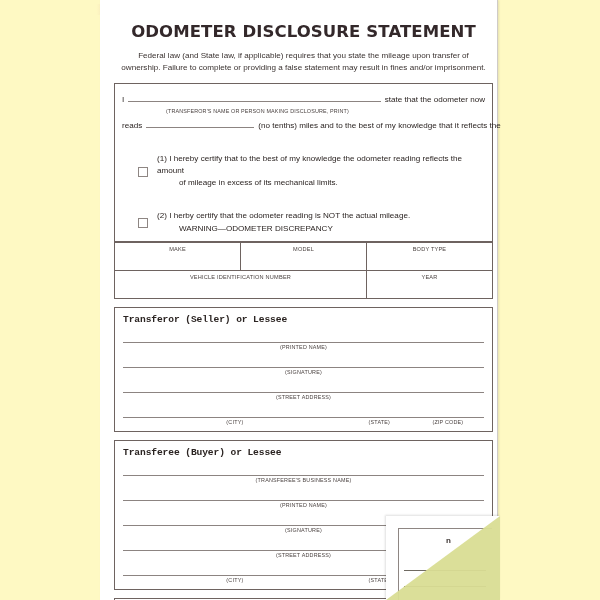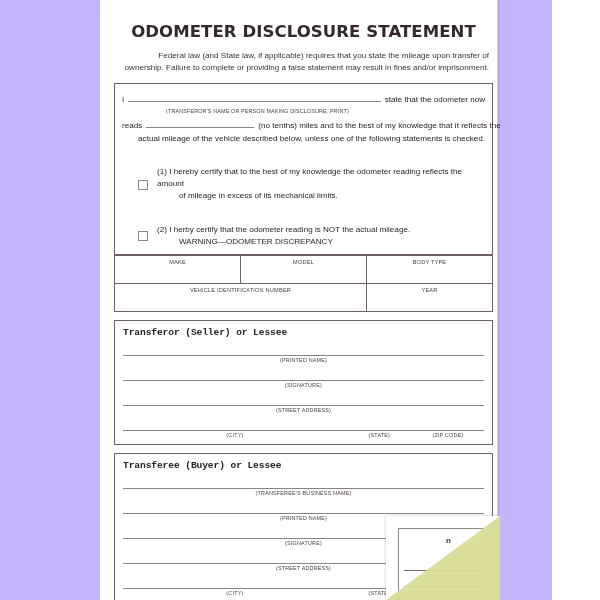--- a/index.html
+++ b/index.html
@@ -10,23 +10,23 @@
   body {
     width: 600px;
     height: 600px;
     overflow: hidden;
     font-family: "Liberation Sans", sans-serif;
     color: #2b2422;
   }
 
   #page {
     position: relative;
-    width: 552px;
+    width: 600px;
     height: 600px;
-    background: #c4b5fd;
+    background: #fef9c3;
   }
 
   
   .bleed-strip {
     position: absolute;
     left: 96px;
     top: 4px;
     width: 404px;
     height: 11px;
     background: linear-gradient(90deg,
@@ -83,21 +83,21 @@
     font-weight: bold;
     letter-spacing: .1px;
     color: #33282a;
     font-family: "DejaVu Sans", sans-serif;
   }
 
   .intro {
     margin: 9px 4px 0 4px;
     font-size: 8.1px;
     line-height: 1.52;
-    text-align: right;
+    text-align: center;
     color: #3a3230;
   }
 
   
   .block {
     border: 1px solid #6e6360;
     box-sizing: border-box;
     margin-top: 8px;
     background: #fff;
   }
@@ -277,21 +277,20 @@
           <span>state that the odometer now</span>
         </div>
         <div class="caption">(TRANSFEROR'S NAME OR PERSON MAKING DISCLOSURE, PRINT)</div>
 
         <div class="fill-row stmt-line">
           <span>reads</span>
           <span class="rule short"></span>
           <span>(no tenths) miles and to the best of my knowledge that it reflects the</span>
         </div>
 
-        <div class="stmt-line">actual mileage of the vehicle described below, unless one of the following statements is checked.</div>
 
         <div class="cbrow">
           <span class="cbox"></span>
           <span class="cbtext">
             <span>(1) I hereby certify that to the best of my knowledge the odometer reading reflects the amount</span>
             <span class="ind">of mileage in excess of its mechanical limits.</span>
           </span>
         </div>
 
         <div class="cbrow">

